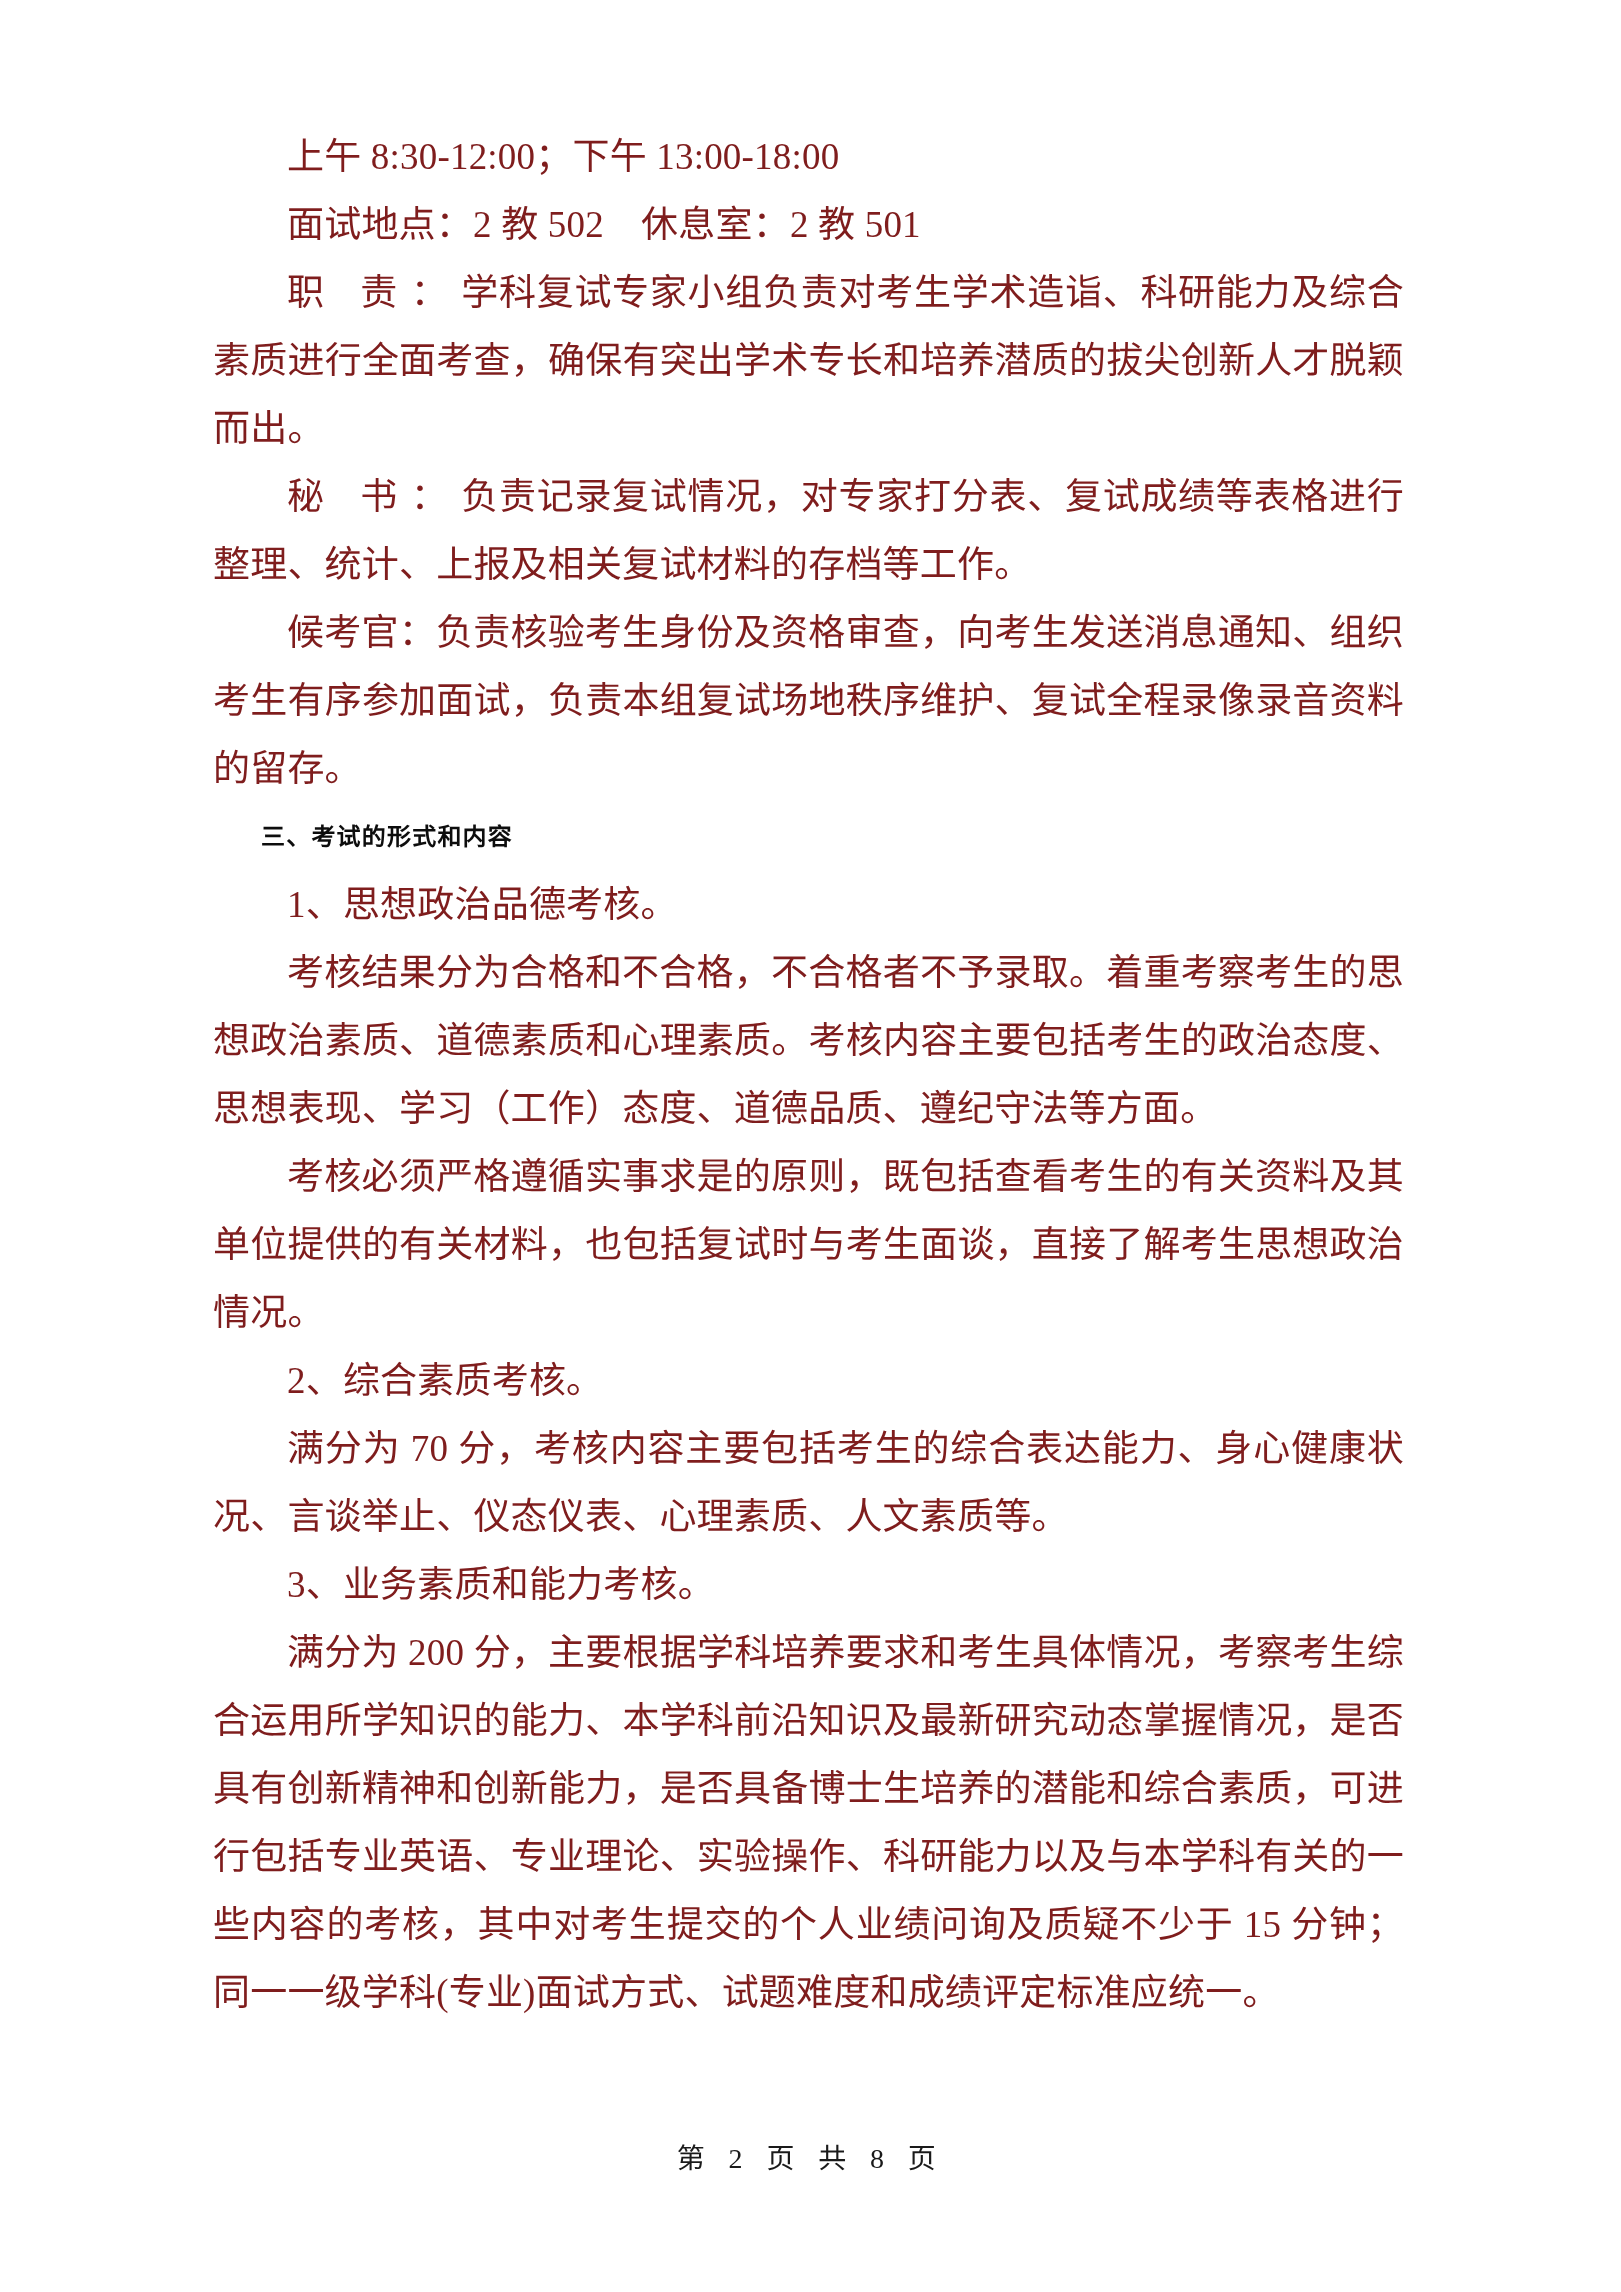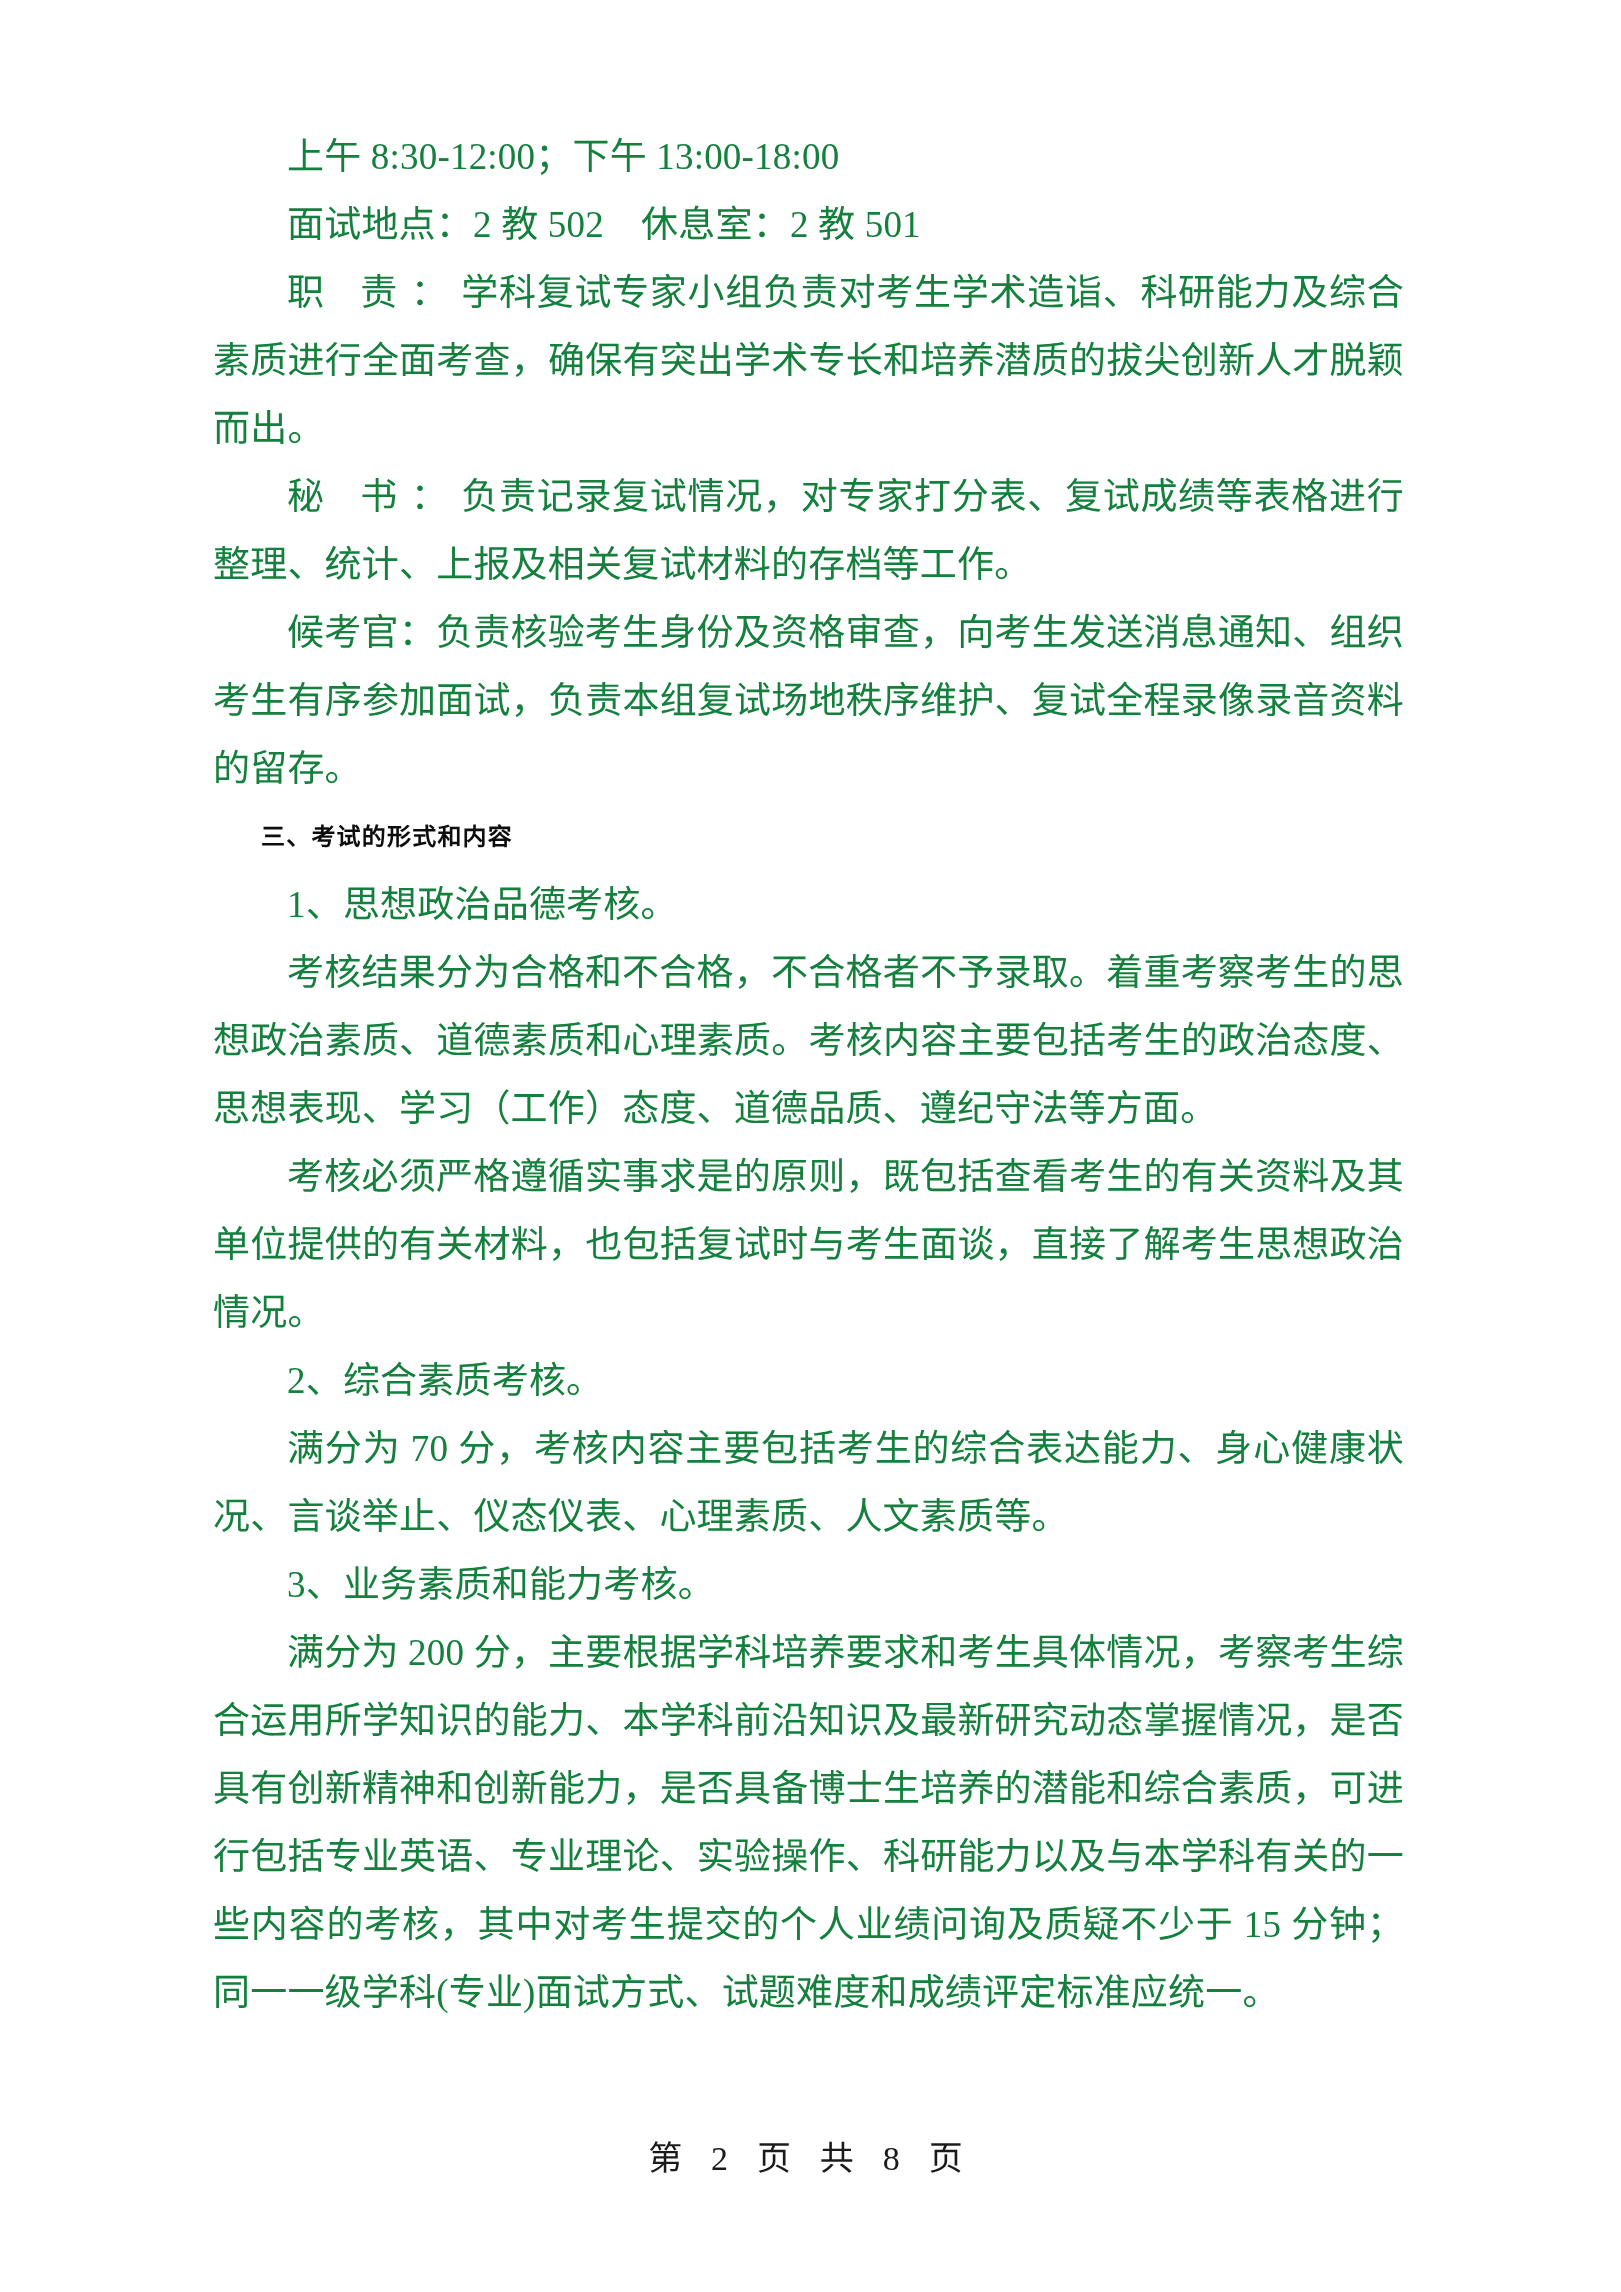--- a/index.html
+++ b/index.html
@@ -33,21 +33,21 @@
   }
 
   
   .para {
     font-size: 37px;
     line-height: 68px;
     margin: 0;
     text-align: justify;
     text-justify: inter-ideograph;
     letter-spacing: 0.2px;
-    color: #15803d;
+    color: #7f1d1d;
     word-break: break-all;
   }
 
   
   .indent {
     text-indent: 2em;
   }
 
   
   .nojustify {
@@ -71,21 +71,21 @@
     letter-spacing: 0.35em;
   }
 
   
   .footer {
     position: absolute;
     left: 0;
     top: 2139px;
     width: 1621px;
     text-align: center;
-    font-size: 34px;
+    font-size: 28px;
     line-height: 39px;
     letter-spacing: 0.30em;
     color: #1a1a1a;
   }
 </style>
 </head>
 <body>
 
 <div class="page">
   <div class="content">

